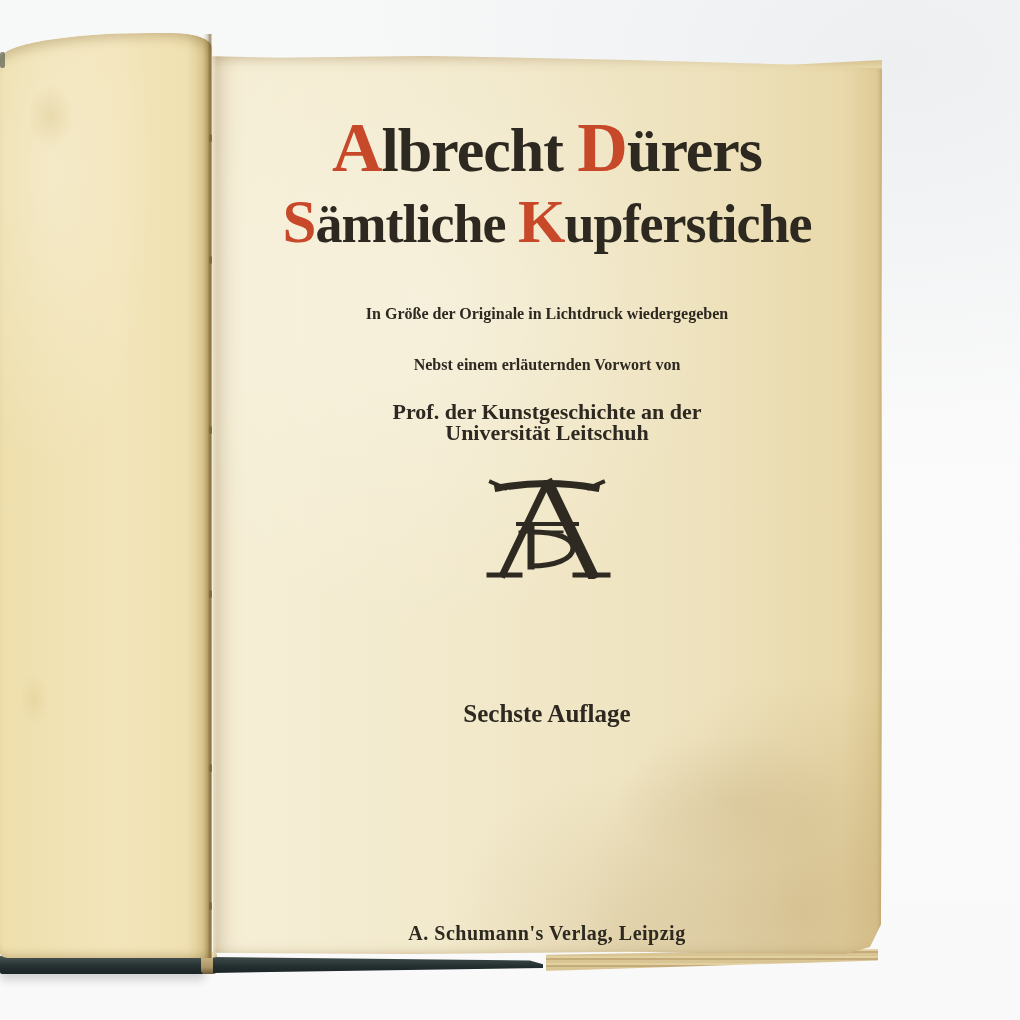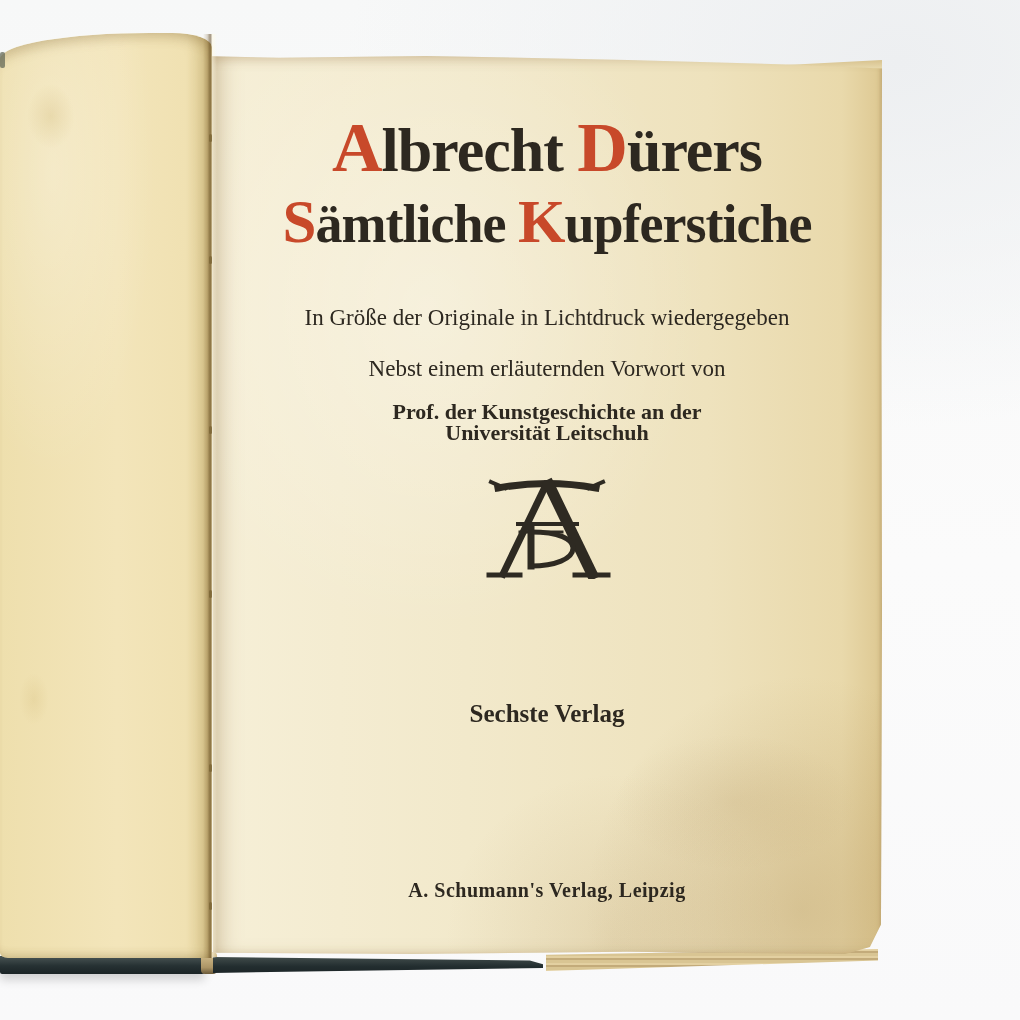--- a/index.html
+++ b/index.html
@@ -97,32 +97,32 @@
   .content{
     position:absolute;left:212px;top:55px;width:670px;height:900px;
     color:#2d2820;
   }
   .content > div{position:absolute;left:0;right:0;text-align:center;}
   .accent{color:#c8492a;}
   .initial{font-size:1.13em;}
   .title-line{font-weight:bold;letter-spacing:-1px;line-height:1;}
   .t1{top:58px;font-size:62px;}
   .t2{top:136px;font-size:54px;}
-  .imprint{font-weight:normal;font-size:23px;line-height:1;}
+  .imprint{font-weight:bold;font-size:16px;line-height:1;}
   .s1{top:251px;}
   .s2{top:282px;margin-top:20px;}
   .author-name{top:310px;font-weight:bold;font-size:27px;line-height:1;}
   .role{font-weight:bold;font-size:22px;line-height:1;}
   .r1{top:346px;}
   .r2{top:367px;}
   .r3{top:389px;}
   .monogram-wrap{top:420px;}
   .monogram-wrap svg{display:inline-block;}
   .edition{top:645px;font-weight:bold;font-size:25px;}
-  .publisher{top:824px;font-weight:bold;font-size:20px;letter-spacing:.5px;}
+  .publisher{top:867px;font-weight:bold;font-size:20px;letter-spacing:.5px;}
 </style>
 </head>
 <body>
 
 <div class="scene">
 
   <div class="cover-strip-left"></div>
   <div class="gutter-fray"></div>
   <div class="cover-strip-right"></div>
   <div class="page-stack-bottom"></div>
@@ -174,18 +174,18 @@
 
           <line x1="36" y1="49" x2="95" y2="49" stroke-width="4"></line>
           <line x1="38" y1="57" x2="80" y2="57" stroke-width="3"></line>
 
           <line x1="49" y1="53" x2="49" y2="91" stroke-width="7"></line>
           <path d="M49,57 C77,57 91,64 91,73 C91,84 73,91 49,91" stroke-width="5"></path>
         </g>
       </svg>
     </div>
 
-    <div class="edition">Sechste Verlag</div>
+    <div class="edition">Sechste Auflage</div>
 
     <div class="publisher">A. Schumann's Verlag, Leipzig</div>
 
   </div>
 </div>
 
 </body></html>

